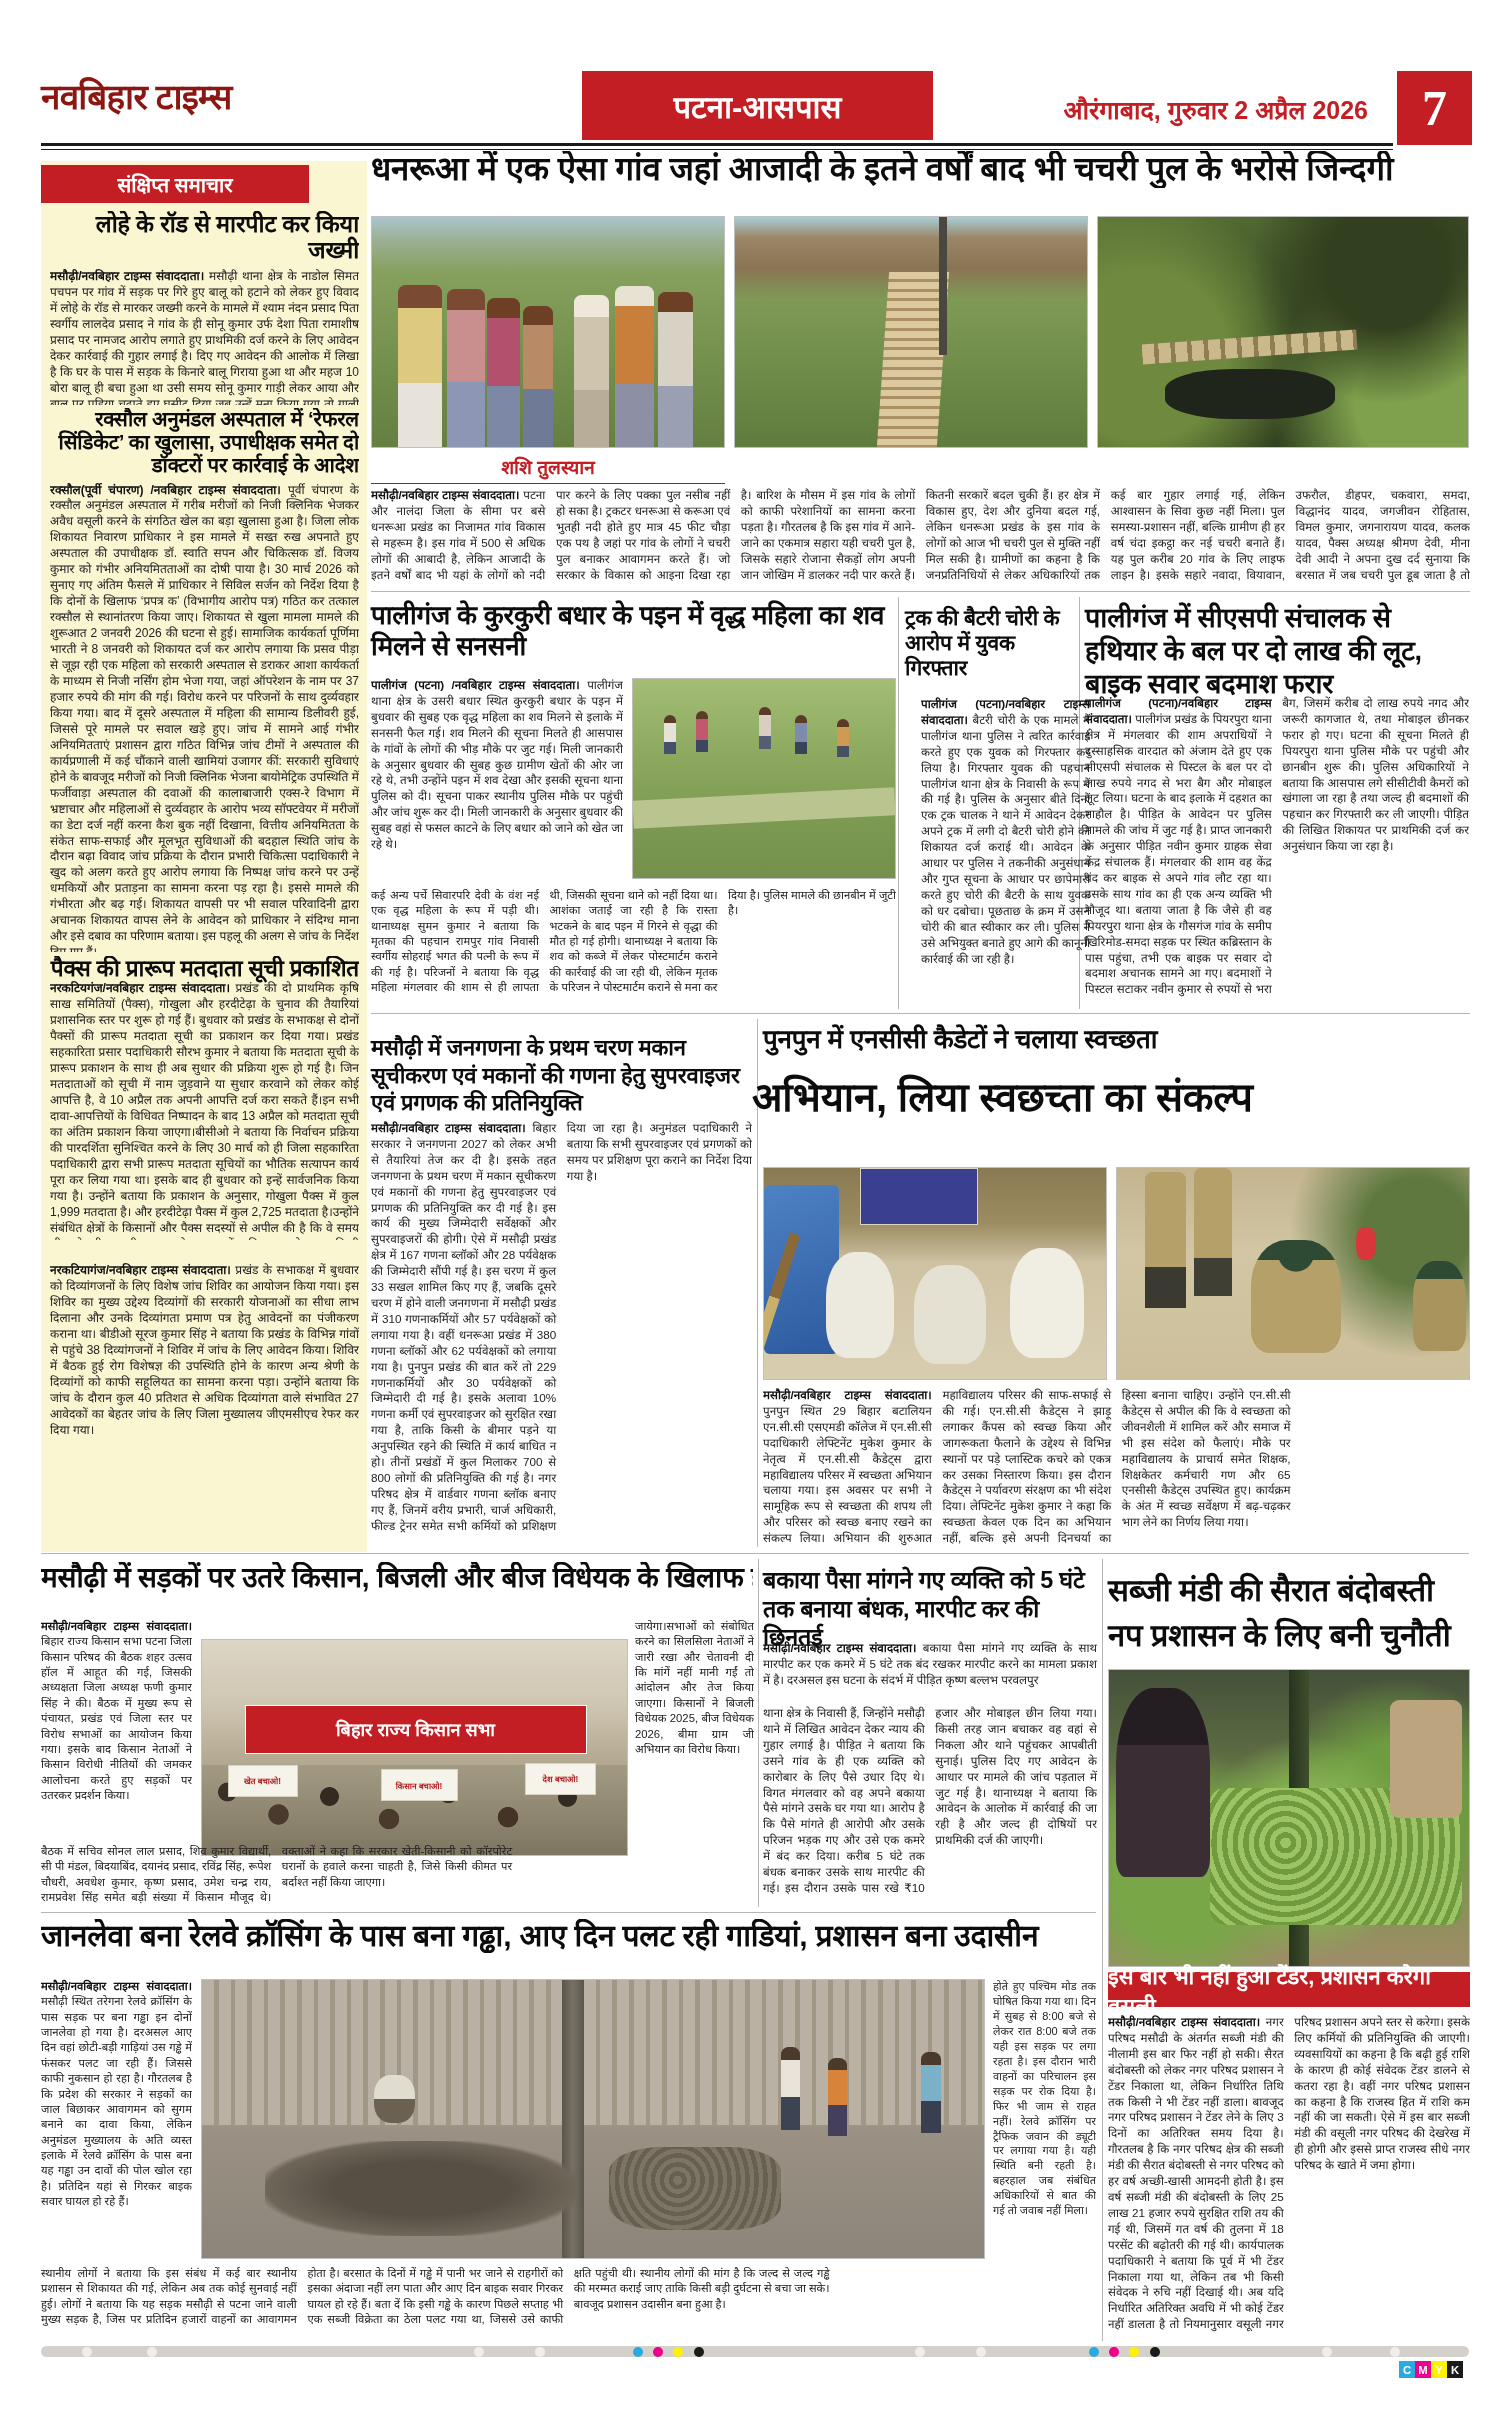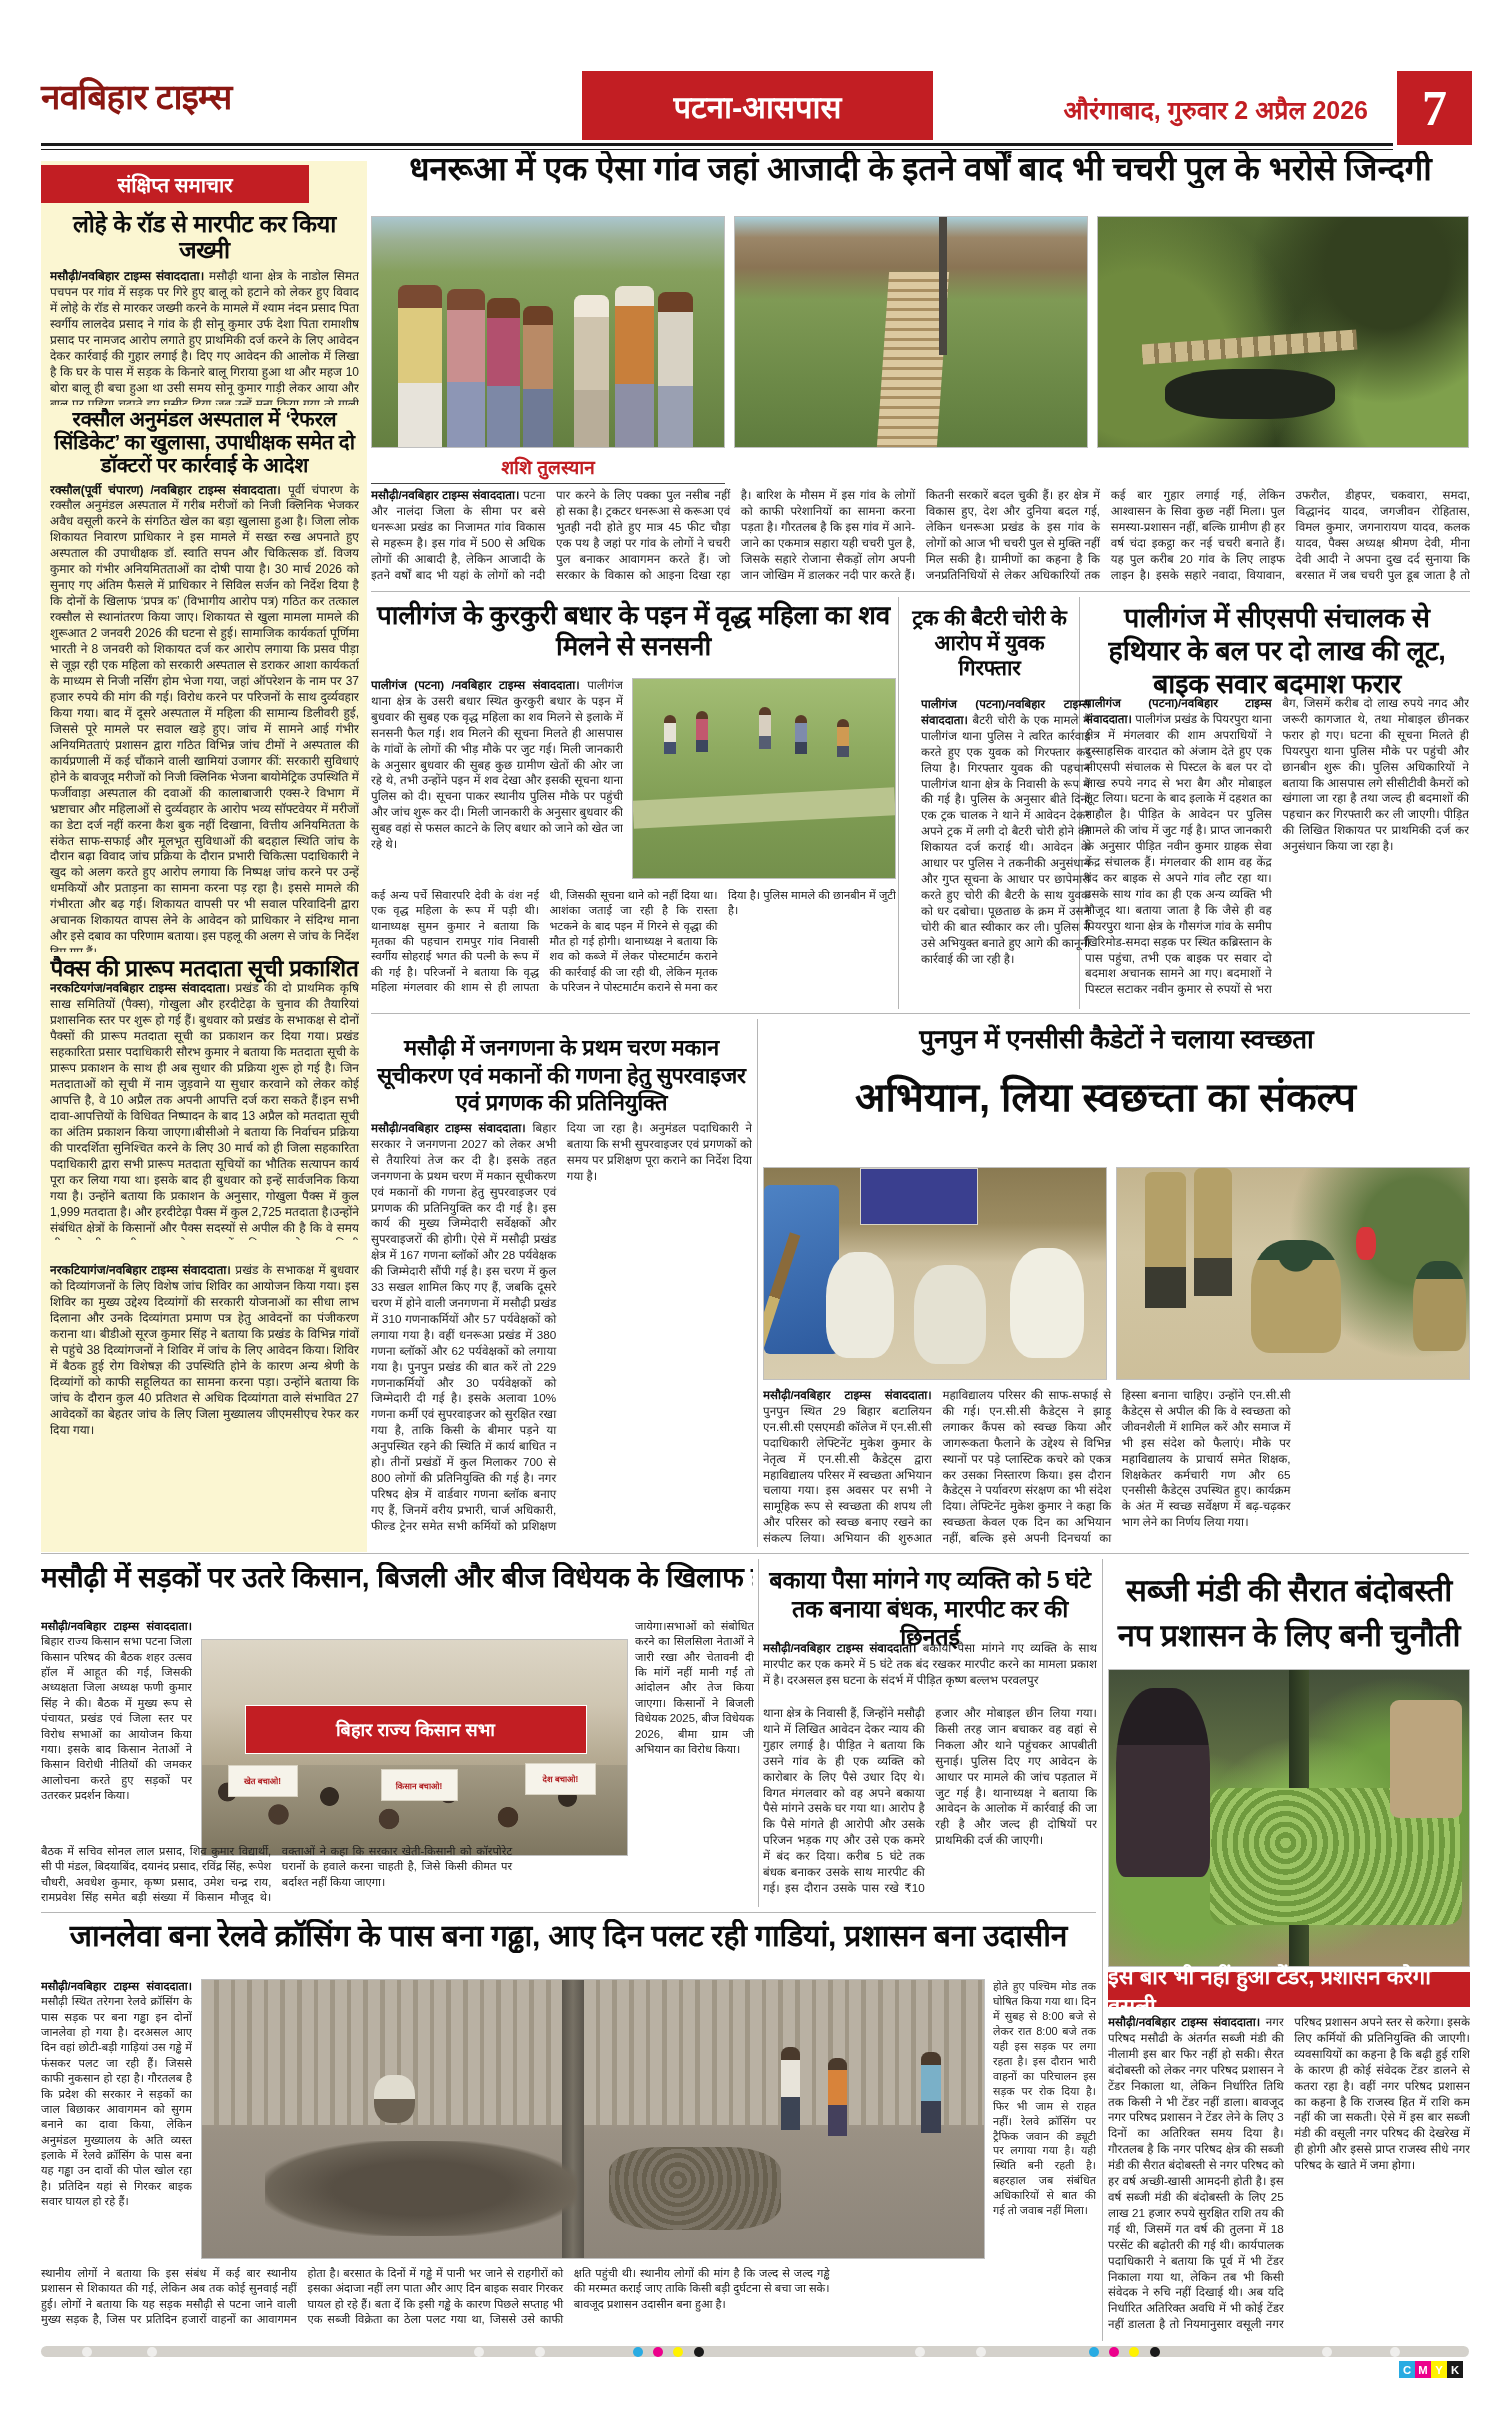--- a/index.html
+++ b/index.html
@@ -1,20 +1,20 @@
 <!DOCTYPE html>
 <html style="font-size:12px"><head>
 <meta charset="utf-8">
 <style>
   html,body{margin:0;padding:0}
   body{width:1508px;height:2426px;position:relative;background:#ffffff;
        font-family:"Liberation Sans","DejaVu Sans",sans-serif;color:#1c1c1c}
   .abs{position:absolute}
-  .hl{font-weight:700;color:#0c0c0c;line-height:1.12;text-align:center;letter-spacing:-0.2px}
-  .hl-left{text-align:center}
+  .hl{font-weight:700;color:#0c0c0c;line-height:1.12;letter-spacing:-0.2px}
+  .hl-left{text-align:right}
   .bt{font-size:11.7px;line-height:1.36;text-align:justify;overflow:hidden;column-gap:10.6px;column-fill:auto;color:#222}
   .by{font-weight:700;color:#111}
   .photo{position:absolute;overflow:hidden;border:0.8px solid #bfbfbf;box-sizing:border-box}
   .redbox{background:#c21e23;color:#fff;display:flex;align-items:center;justify-content:center;font-weight:700}
   .fig{position:absolute;border-radius:7.5px 7.5px 0 0}
   .dot{position:absolute;width:9.8px;height:9.8px;border-radius:50%;top:0.8px}
   .cmyk-cell{width:16px;height:17.3px;display:flex;align-items:center;justify-content:center;
              font-size:11.3px;font-weight:700;color:#fff;font-family:"Liberation Sans",sans-serif}
   .vline{position:absolute;width:0.8px;background:#b5b5b5}
   .hline{position:absolute;height:0.8px;background:#b5b5b5}

